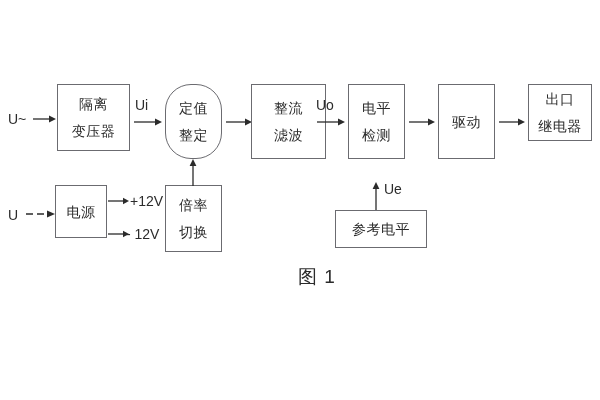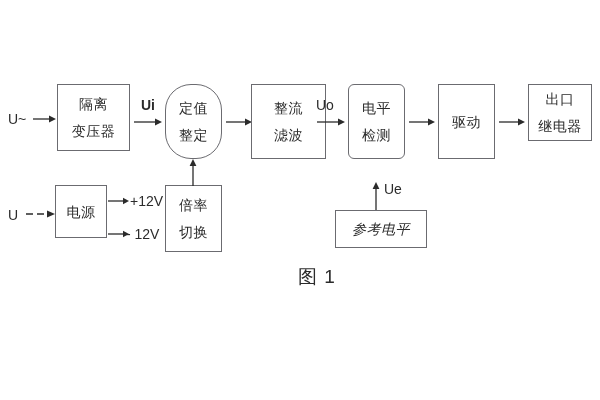--- a/index.html
+++ b/index.html
@@ -80,21 +80,21 @@
       <line x1="0" y1="5" x2="17" y2="5" stroke="#2b2b2b" stroke-width="1.3"></line>
       <polygon points="16,1.6 23,5 16,8.4" fill="#2b2b2b"></polygon>
     </svg>
   </div>
 
   <div class="box" style="left:57px; top:84px; width:73px; height:67px;">
     <span class="ln">隔离</span>
     <span class="ln">变压器</span>
   </div>
 
-  <div class="sig" style="left:141px; top:98px;font-weight:bold;">Ui</div>
+  <div class="sig" style="left:135px; top:98px;">Ui</div>
   <div class="arrow" style="left:134px; top:117px;">
     <svg width="28" height="10" viewBox="0 0 28 10">
       <line x1="0" y1="5" x2="22" y2="5" stroke="#2b2b2b" stroke-width="1.3"></line>
       <polygon points="21,1.6 28,5 21,8.4" fill="#2b2b2b"></polygon>
     </svg>
   </div>
 
   <div class="box" style="left:165px; top:84px; width:57px; height:75px;border-radius:26px;">
     <span class="ln">定值</span>
     <span class="ln">整定</span>
@@ -113,21 +113,21 @@
   </div>
 
   <div class="sig" style="left:316px; top:98px;">Uo</div>
   <div class="arrow" style="left:317px; top:117px;">
     <svg width="28" height="10" viewBox="0 0 28 10">
       <line x1="0" y1="5" x2="22" y2="5" stroke="#2b2b2b" stroke-width="1.3"></line>
       <polygon points="21,1.6 28,5 21,8.4" fill="#2b2b2b"></polygon>
     </svg>
   </div>
 
-  <div class="box" style="left:348px; top:84px; width:57px; height:75px;border-radius:6px;">
+  <div class="box" style="left:348px; top:84px; width:57px; height:75px;">
     <span class="ln">电平</span>
     <span class="ln">检测</span>
   </div>
 
   <div class="arrow" style="left:409px; top:117px;">
     <svg width="26" height="10" viewBox="0 0 26 10">
       <line x1="0" y1="5" x2="20" y2="5" stroke="#2b2b2b" stroke-width="1.3"></line>
       <polygon points="19,1.6 26,5 19,8.4" fill="#2b2b2b"></polygon>
     </svg>
   </div>
@@ -189,19 +189,19 @@
   </div>
 
   <div class="arrow" style="left:371px; top:182px;">
     <svg width="10" height="28" viewBox="0 0 10 28">
       <line x1="5" y1="28" x2="5" y2="6" stroke="#2b2b2b" stroke-width="1.3"></line>
       <polygon points="1.6,7 5,0 8.4,7" fill="#2b2b2b"></polygon>
     </svg>
   </div>
   <div class="sig" style="left:384px; top:182px;">Ue</div>
 
-  <div class="box single" style="left:335px; top:210px; width:92px; height:38px;font-style:italic;">
+  <div class="box single" style="left:335px; top:210px; width:92px; height:38px;">
     <span class="ln">参考电平</span>
   </div>
 
   <div class="cap" style="left:298px; top:267px;">图 1</div>
 
 </div>
 
 </body></html>

